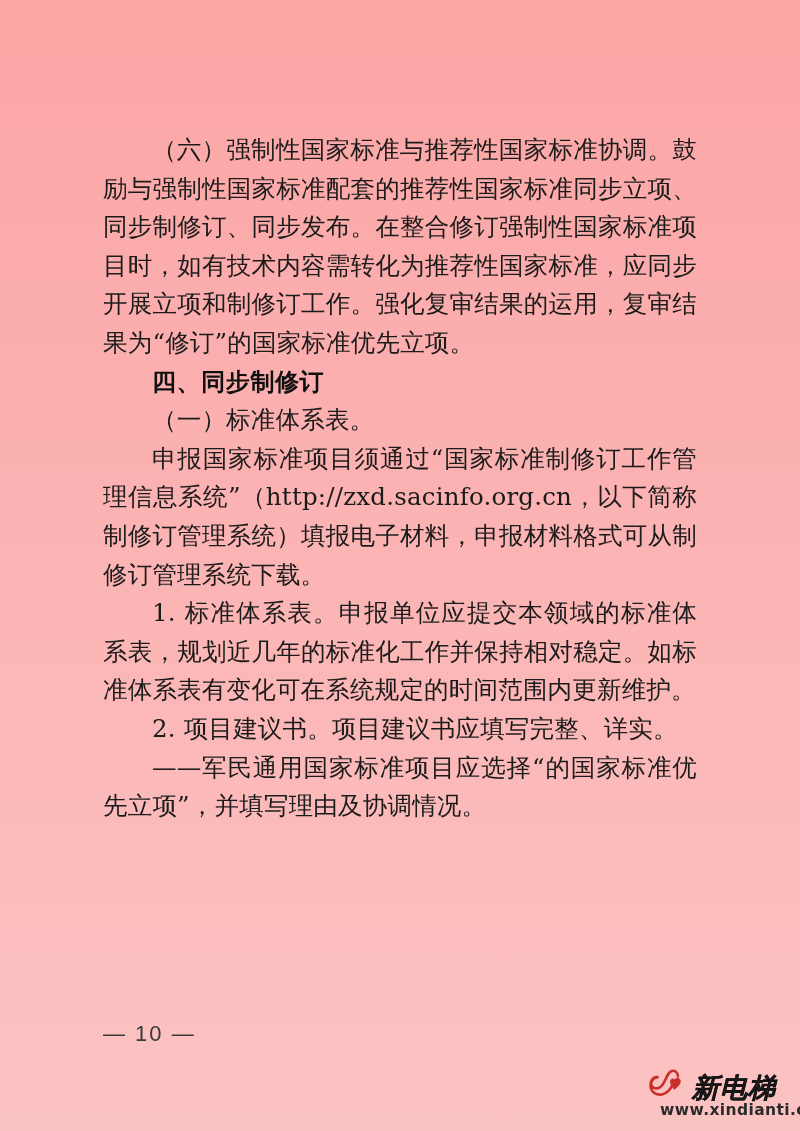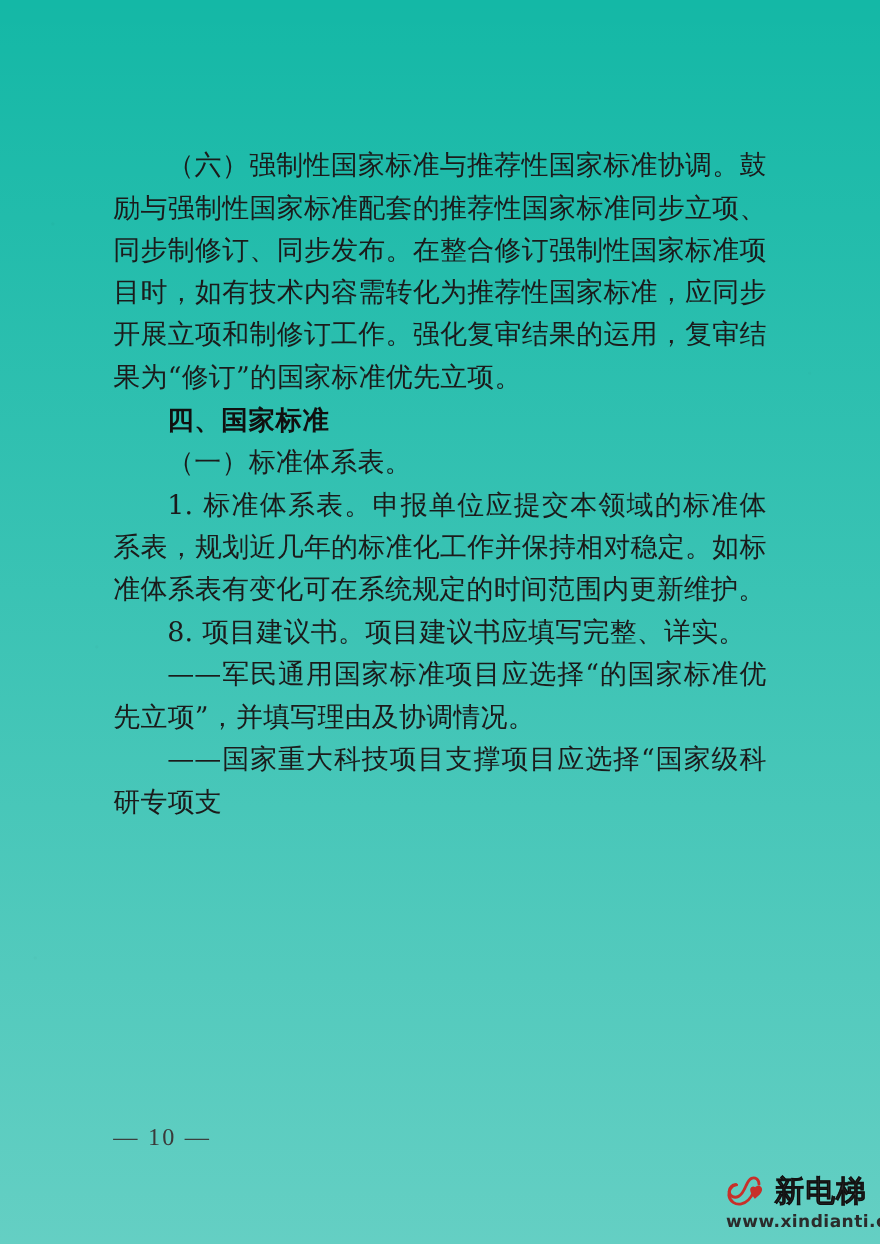--- a/index.html
+++ b/index.html
@@ -12,21 +12,21 @@
     height: 1131px;
     position: relative;
     overflow: hidden;
     font-family: "DejaVu Serif", "Liberation Serif", serif;
     color: #1a1a1a;
   }
 
   #page {
     position: absolute;
     inset: 0;
-    background: #14b8a6;
+    background: #fca5a5;
   }
 
   
   #scan-noise {
     position: absolute;
     inset: 0;
     pointer-events: none;
     background:
       radial-gradient(circle at 6% 18%, rgba(0,0,0,0.022) 0 1px, transparent 2px),
       radial-gradient(circle at 11% 52%, rgba(0,0,0,0.018) 0 1px, transparent 2px),
@@ -61,42 +61,43 @@
     line-height: 38.6px;
     text-indent: 49px;
     letter-spacing: 0.6px;
     color: #101010;
   }
 
   #page-number {
     position: absolute;
     left: 103px;
     top: 1021px;
-    font-family: Liberation Serif, serif;
+    font-family: Liberation Sans, sans-serif;
     font-size: 22px;
     letter-spacing: 2px;
     color: #3a3a3a;
     white-space: nowrap;
   }
 
   
   #watermark {
     position: absolute;
     left: 648px;
     top: 1069px;
     width: 150px;
     height: 58px;
   }
   #wm-row {
     position: absolute;
-    left: 12px;
+    left: 0;
     top: 0;
     display: flex;
-    align-items: flex-start;
+    align-items: flex-end;
     gap: 4px;
+    font-style: italic;
   }
   #wm-mark {
     width: 40px;
     height: 34px;
     flex: 0 0 auto;
     display: block;
   }
   #wm-brand {
     font-family: "DejaVu Sans", "Liberation Sans", sans-serif;
     font-weight: bold;
@@ -125,33 +126,33 @@
 
 <div id="page">
 
   <div id="scan-noise"></div>
 
   <div id="content">
 
     <p class="para">（六）强制性国家标准与推荐性国家标准协调。鼓励与强制性国家标准配套的推荐性国家标准同步立项、同步制修订、同步发布。在整合修订强制性国家标准项目时，如有技术内容需转化为推荐性国家标准，应同步开展立项和制修订工作。强化复审结果的运用，复审结果为“修订”的国家标准优先立项。</p>
 
 
-    <h2 class="heading">四、国家标准</h2>
+    <h2 class="heading">四、同步制修订</h2>
 
     <p class="para">（一）标准体系表。</p>
 
+    <p class="para">申报国家标准项目须通过“国家标准制修订工作管理信息系统”（http://zxd.sacinfo.org.cn，以下简称制修订管理系统）填报电子材料，申报材料格式可从制修订管理系统下载。</p>
 
 
     <p class="para">1. 标准体系表。申报单位应提交本领域的标准体系表，规划近几年的标准化工作并保持相对稳定。如标准体系表有变化可在系统规定的时间范围内更新维护。</p>
 
-    <p class="para">8. 项目建议书。项目建议书应填写完整、详实。</p>
+    <p class="para">2. 项目建议书。项目建议书应填写完整、详实。</p>
 
     <p class="para">——军民通用国家标准项目应选择“的国家标准优先立项”，并填写理由及协调情况。</p>
 
-    <p class="para">——国家重大科技项目支撑项目应选择“国家级科研专项支</p>
 
   </div>
 
   <div id="page-number">— 10 —</div>
 
   <div id="watermark">
     <div id="wm-row">
       <svg id="wm-mark" viewBox="0 0 40 34">
         <path d="M30 7.5 C30 3.4 26.6 0.8 23.2 2.2 C20.6 3.3 19.4 6.2 18.2 9.0
                  C16.6 12.8 14.9 16.8 11.4 18.6 C7.6 20.6 3.4 18.6 3.0 14.6

